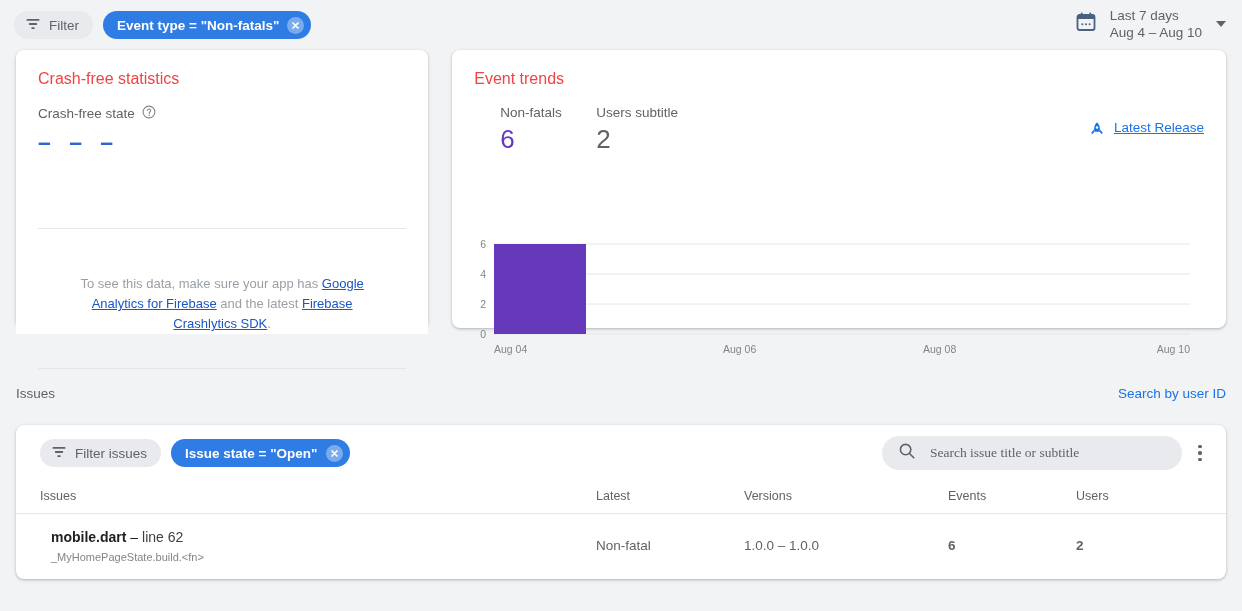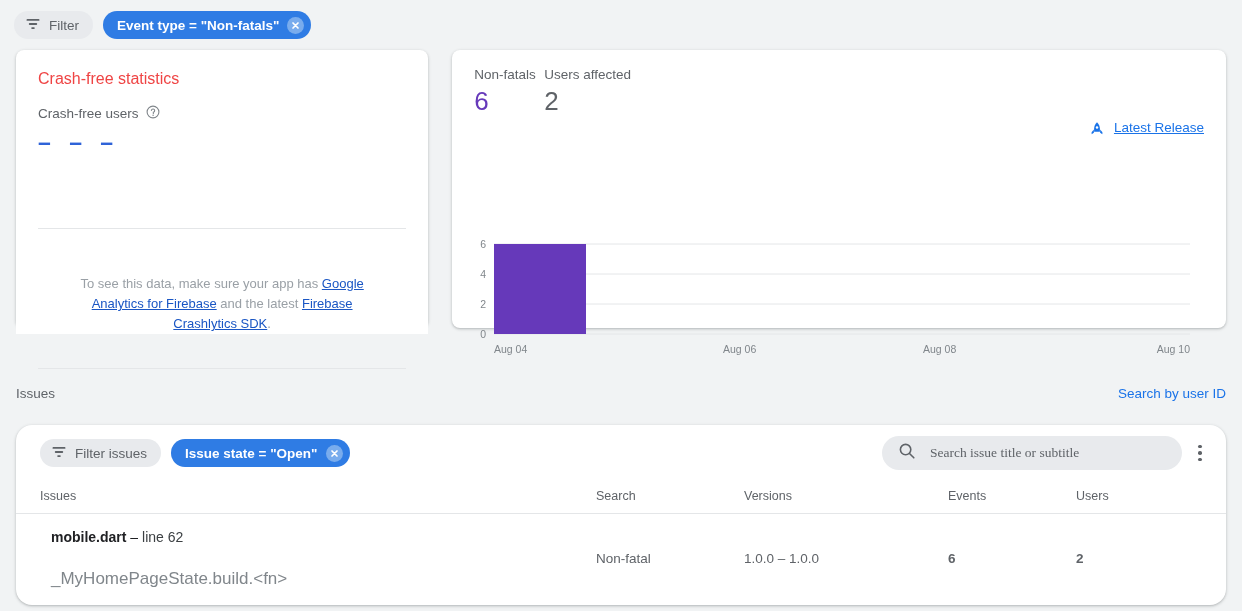--- a/index.html
+++ b/index.html
@@ -159,21 +159,21 @@
     color: #1a56c4;
     text-decoration: underline;
   }
 
   
   .trend-metrics {
     display: flex;
     padding: 17px 0 0 22px;
     gap: 0;
   }
-  .metric { width: 70px; }
+  .metric { width: 70px; margin-left: 26px; }
   .metric.wide { width: 120px; }
   .metric-label { font-size: 13.5px; color: #5f6368; }
   .metric-value { font-size: 26px; line-height: 34px; padding-top: 2px; }
   .metric-value.purple { color: #6639ba; }
   .metric-value.grey   { color: #5f6368; }
 
   .latest-release {
     position: absolute;
     right: 22px;
     top: 70px;
@@ -207,21 +207,21 @@
     margin-top: 45px;
   }
   .issues-head .lbl { font-size: 13.5px; color: #5f6368; }
   .issues-head .user-link {
     font-size: 13.5px; color: #1a73e8; cursor: pointer;
   }
 
   .issues-card {
     margin: 12px 16px 0 16px;
     background: #ffffff;
-    border-radius: 16px;
+    border-radius: 8px;
     box-shadow: 0 1px 2px rgba(60,64,67,.22), 0 1px 3px 1px rgba(60,64,67,.10);
     overflow: hidden;
   }
 
   .issues-toolbar {
     height: 56px;
     display: flex;
     align-items: center;
     padding: 0 14px 0 24px;
     position: relative;
@@ -279,21 +279,21 @@
     padding: 14px 0 16px 0;
     font-size: 13.5px;
     color: #5f6368;
     vertical-align: middle;
   }
   .issues-table tbody td.c-issue { padding-left: 35px; }
 
   .issue-title { font-size: 14px; color: #202124; line-height: 19px; }
   .issue-title b { font-weight: bold; }
   .issue-title span.line { color: #3c4043; }
-  .issue-sub { font-size: 17px; color: #80868b; padding-top: 4px; margin-top: 18px; }
+  .issue-sub { font-size: 11px; color: #80868b; padding-top: 4px; }
 
   .num { font-size: 15px; color: #202124; font-weight: bold; }
 
   
   .col-issue   { width: 580px; }
   .col-details { width: 148px; }
   .col-vers    { width: 204px; }
   .col-events  { width: 128px; }
   .col-users   { width: 150px; }
 </style>
@@ -315,29 +315,47 @@
 
   <div class="chip-active">
     <span>Event type = "Non-fatals"</span>
     <span class="chip-x">
       <svg width="11" height="11" viewBox="0 0 11 11">
         <path d="M3 3 L8 8 M8 3 L3 8" stroke="#ffffff" stroke-width="1.7" stroke-linecap="round"></path>
       </svg>
     </span>
   </div>
 
+  <div class="daterange">
+    <span class="cal-icon">
+      <svg width="24" height="24" viewBox="0 0 24 24">
+        <rect x="3.5" y="5" width="17" height="15" rx="2" fill="none" stroke="#4a6180" stroke-width="1.8"></rect>
+        <rect x="3.5" y="5" width="17" height="4" fill="#4a6180"></rect>
+        <rect x="6.8" y="2.6" width="1.8" height="4" rx="0.9" fill="#4a6180"></rect>
+        <rect x="15.4" y="2.6" width="1.8" height="4" rx="0.9" fill="#4a6180"></rect>
+        <circle cx="8.4" cy="14.2" r="1" fill="#4a6180"></circle>
+        <circle cx="12" cy="14.2" r="1" fill="#4a6180"></circle>
+        <circle cx="15.6" cy="14.2" r="1" fill="#4a6180"></circle>
+      </svg>
+    </span>
+    <span class="date-text">
+      <span>Last 7 days</span>
+      <span class="l2">Aug 4 – Aug 10</span>
+    </span>
+    <span class="caret"></span>
+  </div>
 </div>
 
 <div class="cards">
 
   <div class="card card-crashfree">
     <div class="card-title">Crash-free statistics</div>
 
     <div class="cf-metric-label">
-      <span>Crash-free users</span>
+      <span>Crash-free state</span>
       <span class="help-icon">
         <svg width="14" height="14" viewBox="0 0 14 14">
           <circle cx="7" cy="7" r="5.9" fill="none" stroke="#80868b" stroke-width="1.1"></circle>
           <path d="M5.4 5.4a1.65 1.65 0 1 1 1.95 1.9v1.1" fill="none" stroke="#80868b" stroke-width="1.1" stroke-linecap="round"></path>
           <circle cx="7.1" cy="10.3" r="0.72" fill="#80868b"></circle>
         </svg>
       </span>
     </div>
 
     <div class="cf-dashes">– – –</div>
@@ -346,28 +364,29 @@
       <div class="cf-line cf-line-top"></div>
       <div class="cf-line cf-line-mid"></div>
       <div class="cf-line cf-line-bot"></div>
       <div class="cf-empty-text">
         <span>To see this data, make sure your app has </span><a href="#">Google Analytics for Firebase</a><span> and the latest </span><a href="#">Firebase Crashlytics SDK</a><span>.</span>
       </div>
     </div>
   </div>
 
   <div class="card card-trends">
+    <div class="card-title">Event trends</div>
 
     <div class="trend-metrics">
       <div class="metric">
         <div class="metric-label">Non-fatals</div>
         <div class="metric-value purple">6</div>
       </div>
       <div class="metric wide">
-        <div class="metric-label">Users affected</div>
+        <div class="metric-label">Users subtitle</div>
         <div class="metric-value grey">2</div>
       </div>
     </div>
 
     <div class="latest-release">
       <span>
         <svg width="18" height="18" viewBox="0 0 18 18">
           <path d="M9 2.2c1.9 1.7 2.9 4 2.9 6.4v3.1H6.1V8.6C6.1 6.2 7.1 3.9 9 2.2z" fill="#1a73e8"></path>
           <path d="M5.9 9.6 3.6 12.2v2.1l2.3-1.6z" fill="#1a73e8"></path>
           <path d="M12.1 9.6l2.3 2.6v2.1l-2.3-1.6z" fill="#1a73e8"></path>
@@ -450,21 +469,21 @@
     <colgroup>
       <col class="col-issue">
         <col class="col-details">
         <col class="col-vers">
         <col class="col-events">
         <col class="col-users">
     </colgroup>
     <thead>
       <tr>
         <th class="c-issue">Issues</th>
-        <th>Search</th>
+        <th>Latest</th>
         <th>Versions</th>
         <th class="c-num">Events</th>
         <th class="c-num">Users</th>
       </tr>
     </thead>
     <tbody>
       <tr>
         <td class="c-issue">
           <div class="issue-title">
             <b>mobile.dart</b><span> – </span><span class="line">line 62</span>

